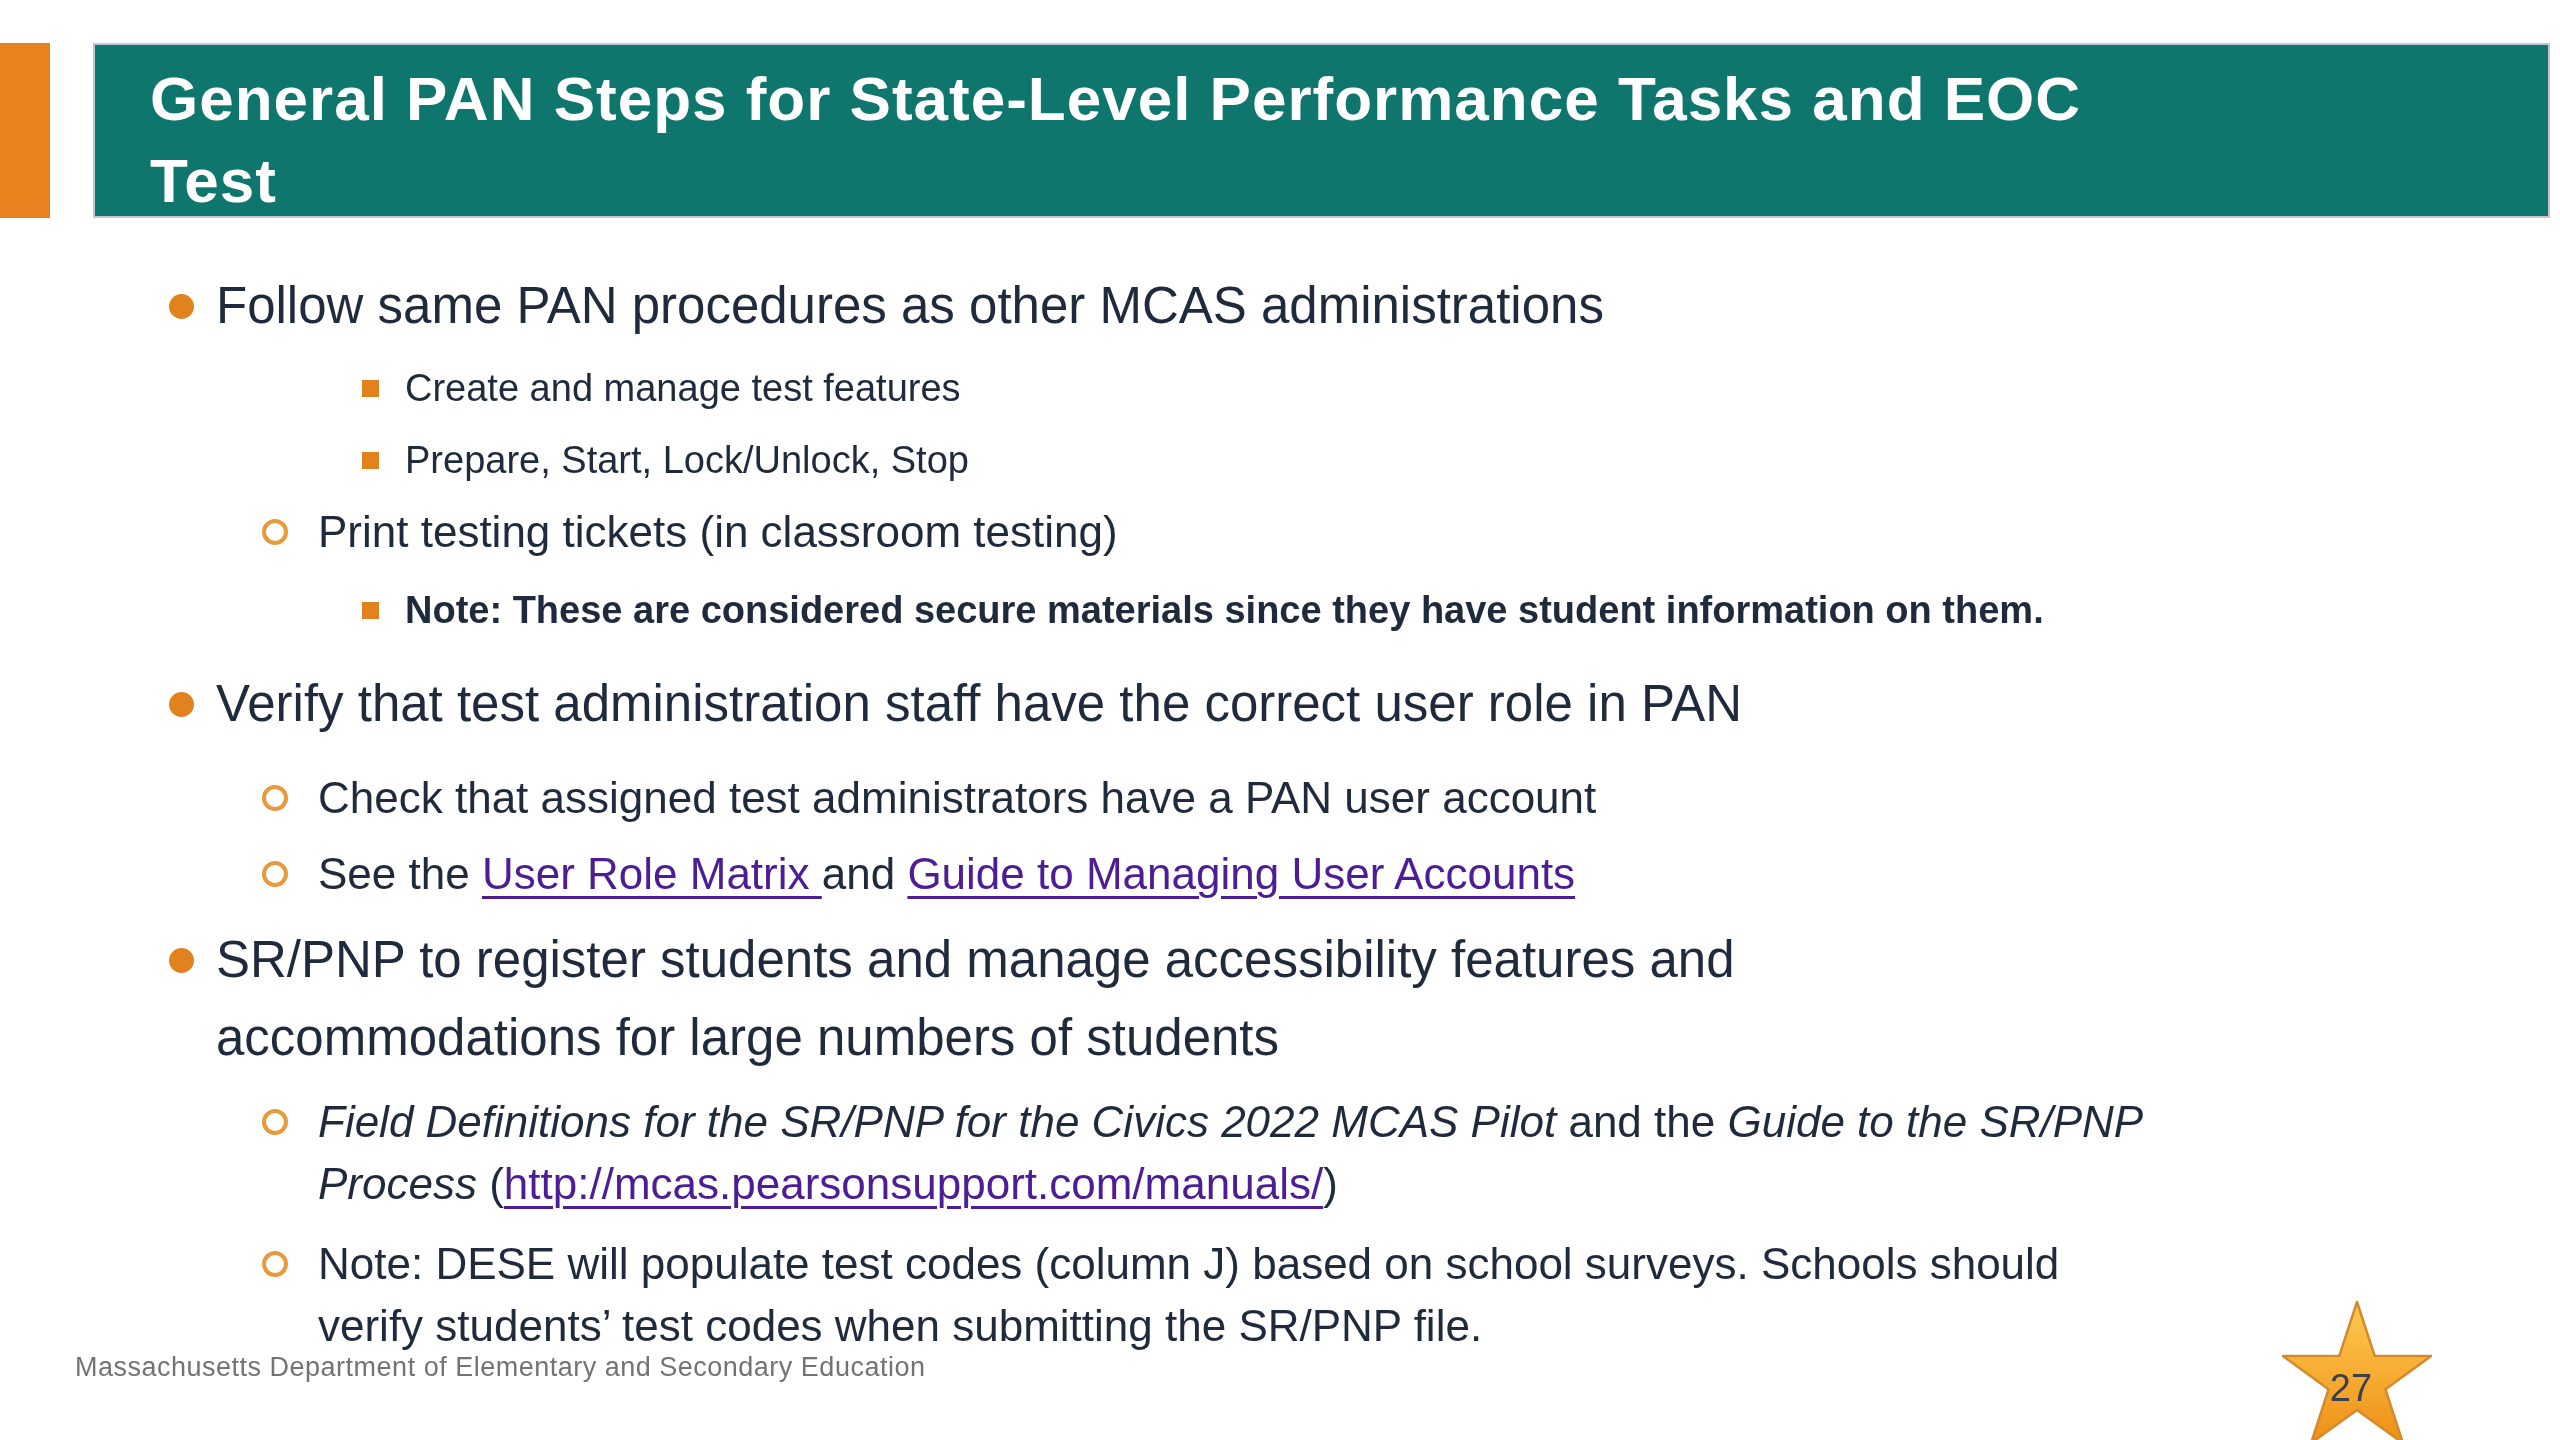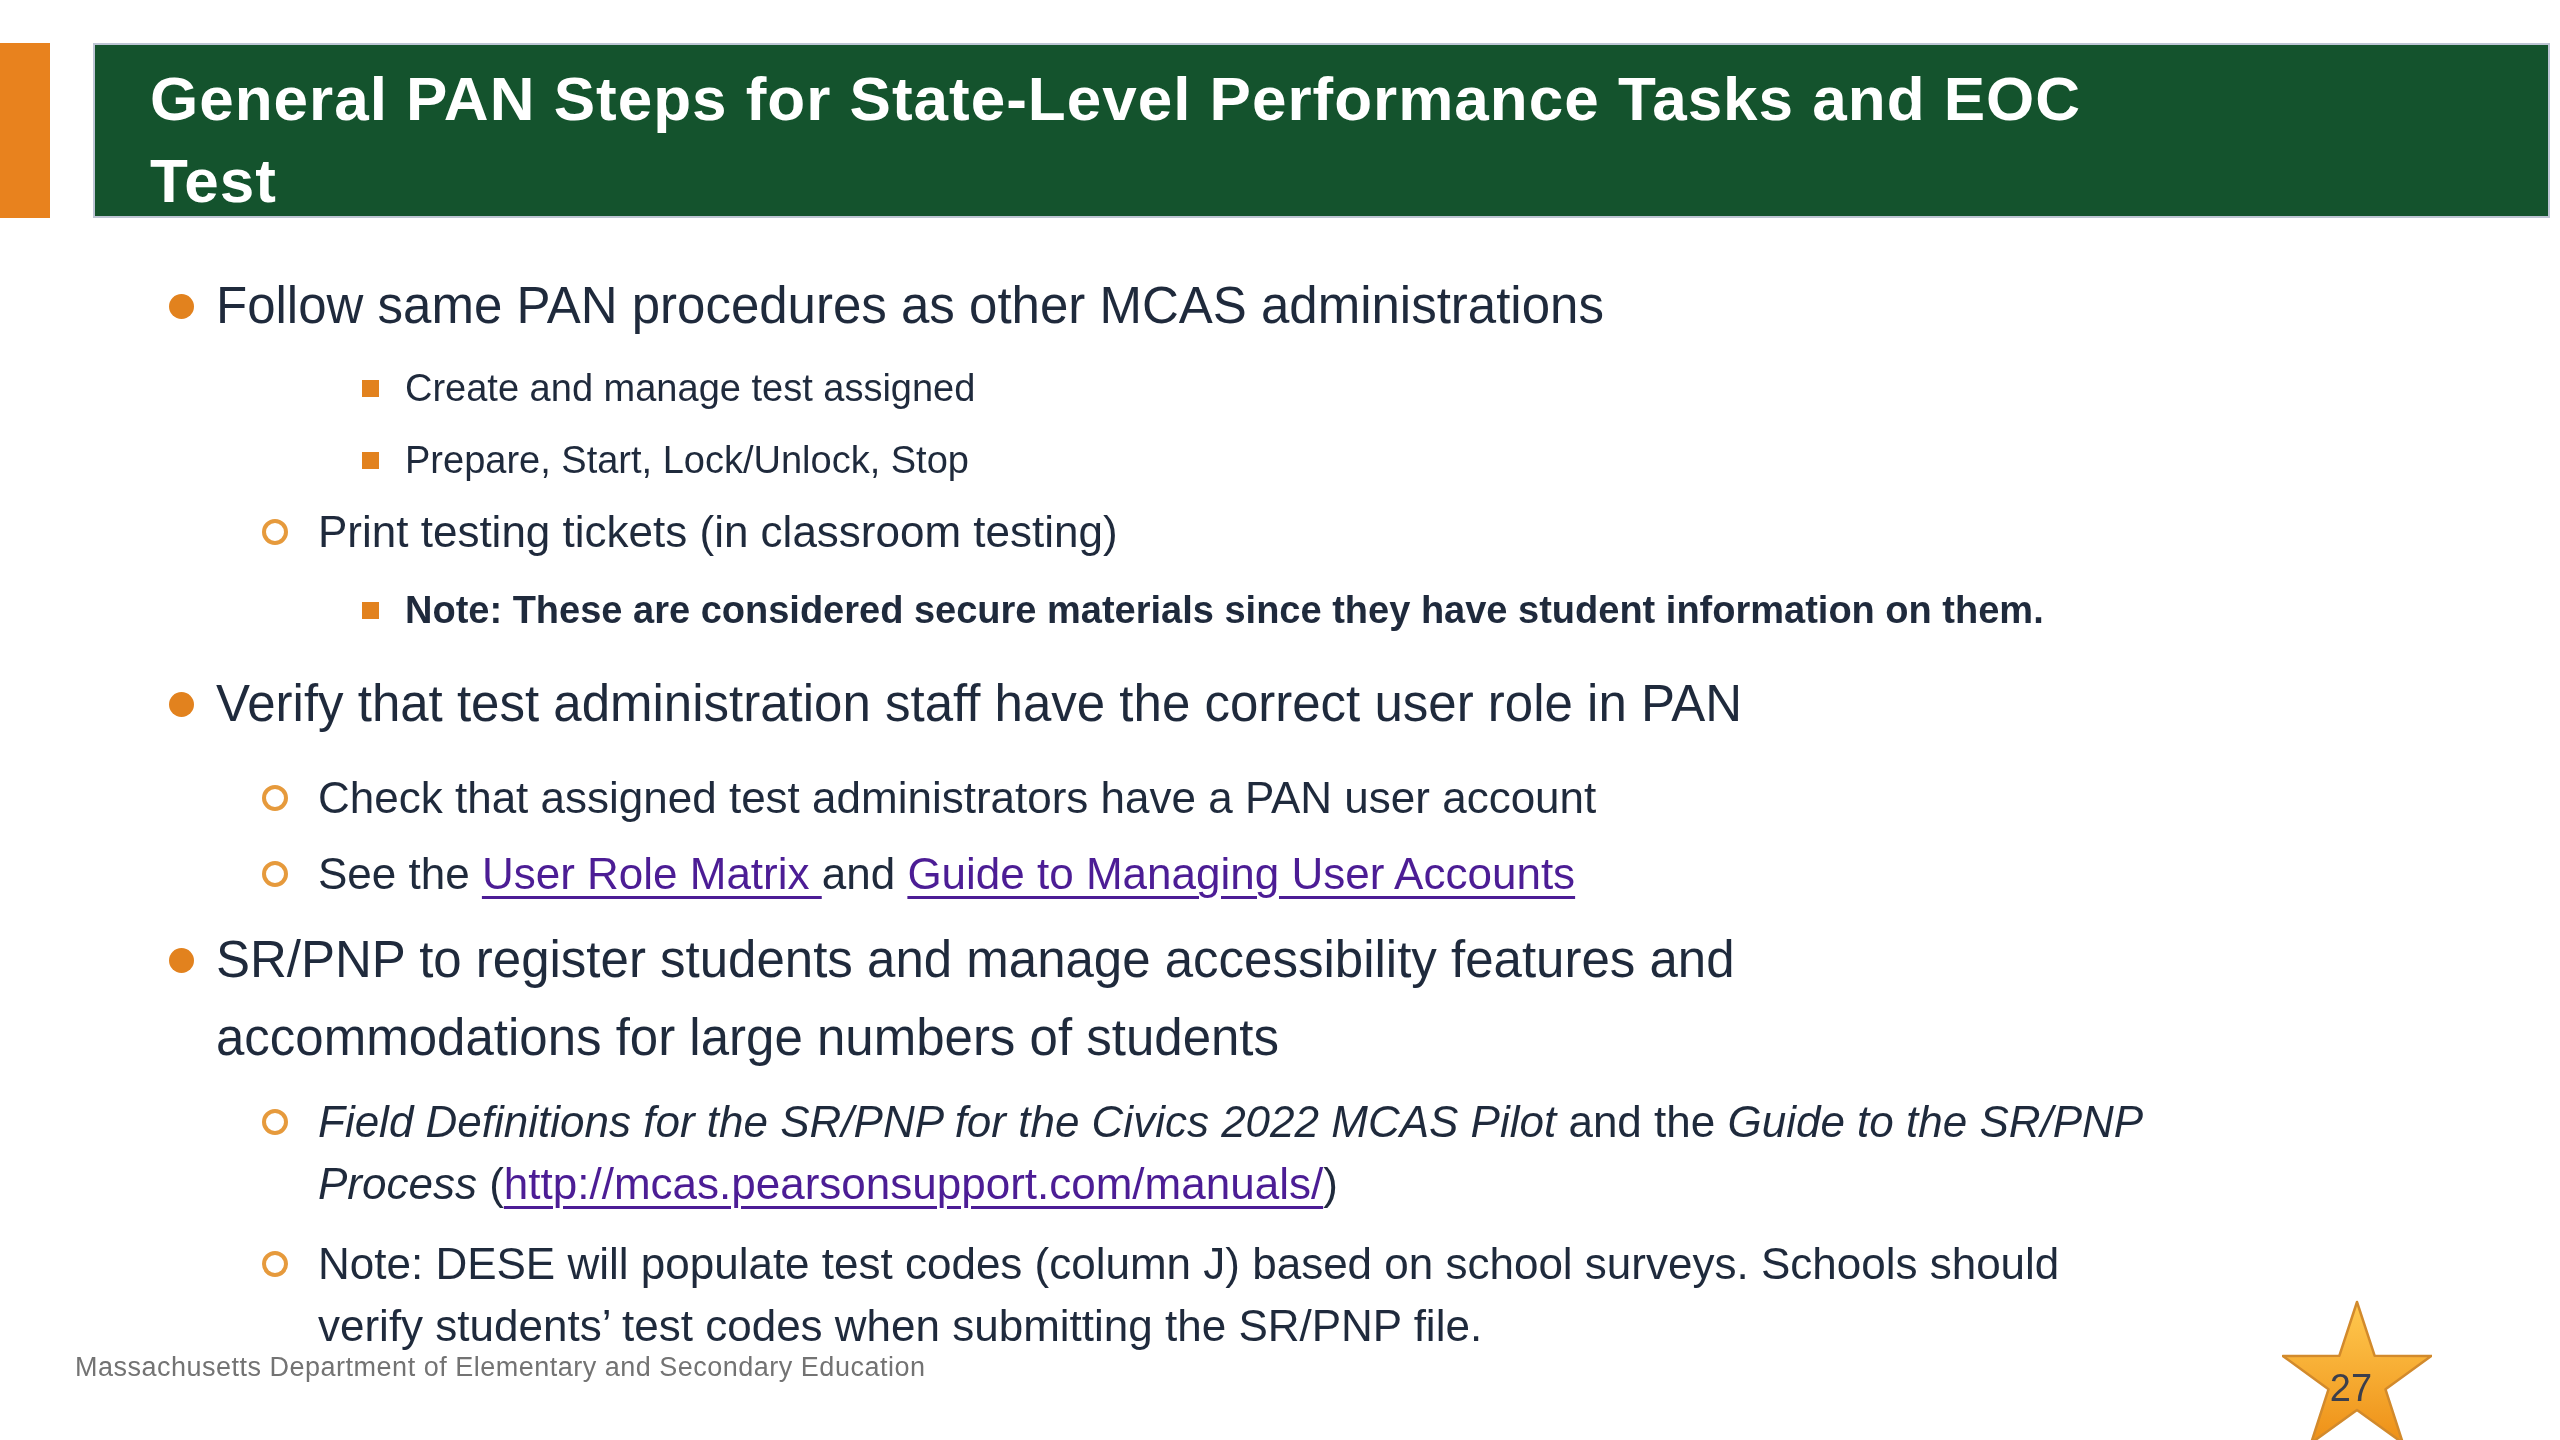--- a/index.html
+++ b/index.html
@@ -17,21 +17,21 @@
   .accent-bar {
     position: absolute;
     left: 0; top: 43px;
     width: 50px; height: 175px;
     background: #E8821E;
   }
   .title-bar {
     position: absolute;
     left: 93px; top: 43px; right: 10px;
     height: 175px;
-    background: #14532d;
+    background: #0f766e;
     border: 2px solid #BEC5D4;
     box-sizing: border-box;
     color: #ffffff;
   }
   .title-bar .title-text {
     display: block;
     padding: 13px 0 0 55px;
     font-size: 62px;
     line-height: 82px;
     font-weight: bold;
@@ -96,21 +96,21 @@
 
   <div class="content">
 
     <div class="row l1" style="margin-top:22px">
       <span class="bullet"></span>
       <span class="txt">Follow same PAN procedures as other MCAS administrations</span>
     </div>
 
     <div class="row sq" style="margin-top:14px">
       <span class="bullet"></span>
-      <span class="txt">Create and manage test assigned</span>
+      <span class="txt">Create and manage test features</span>
     </div>
 
     <div class="row sq" style="margin-top:14px">
       <span class="bullet"></span>
       <span class="txt">Prepare, Start, Lock/Unlock, Stop</span>
     </div>
 
     <div class="row ci" style="margin-top:12px">
       <span class="bullet"></span>
       <span class="txt">Print testing tickets (in classroom testing)</span>

